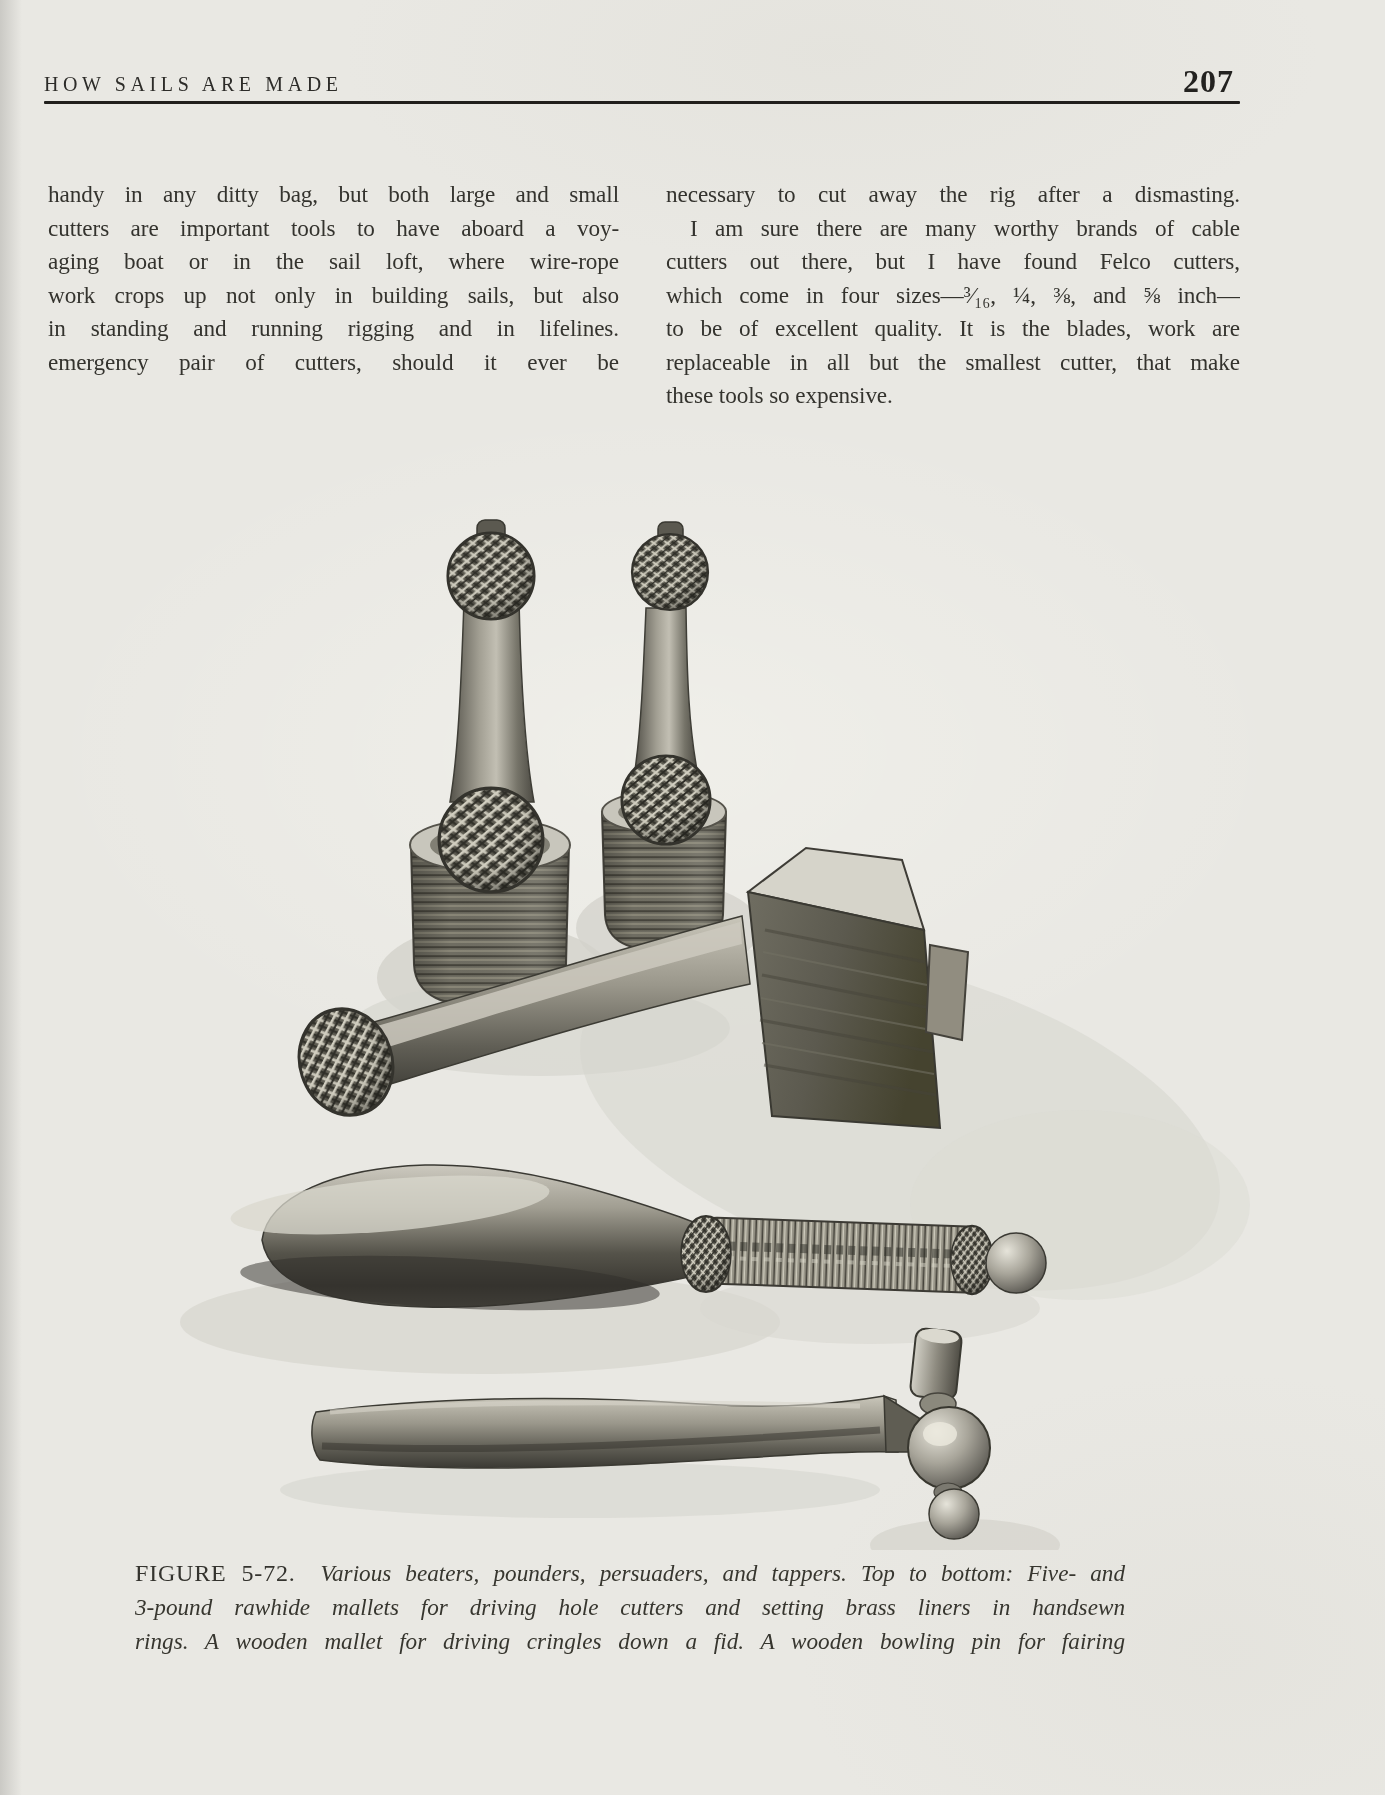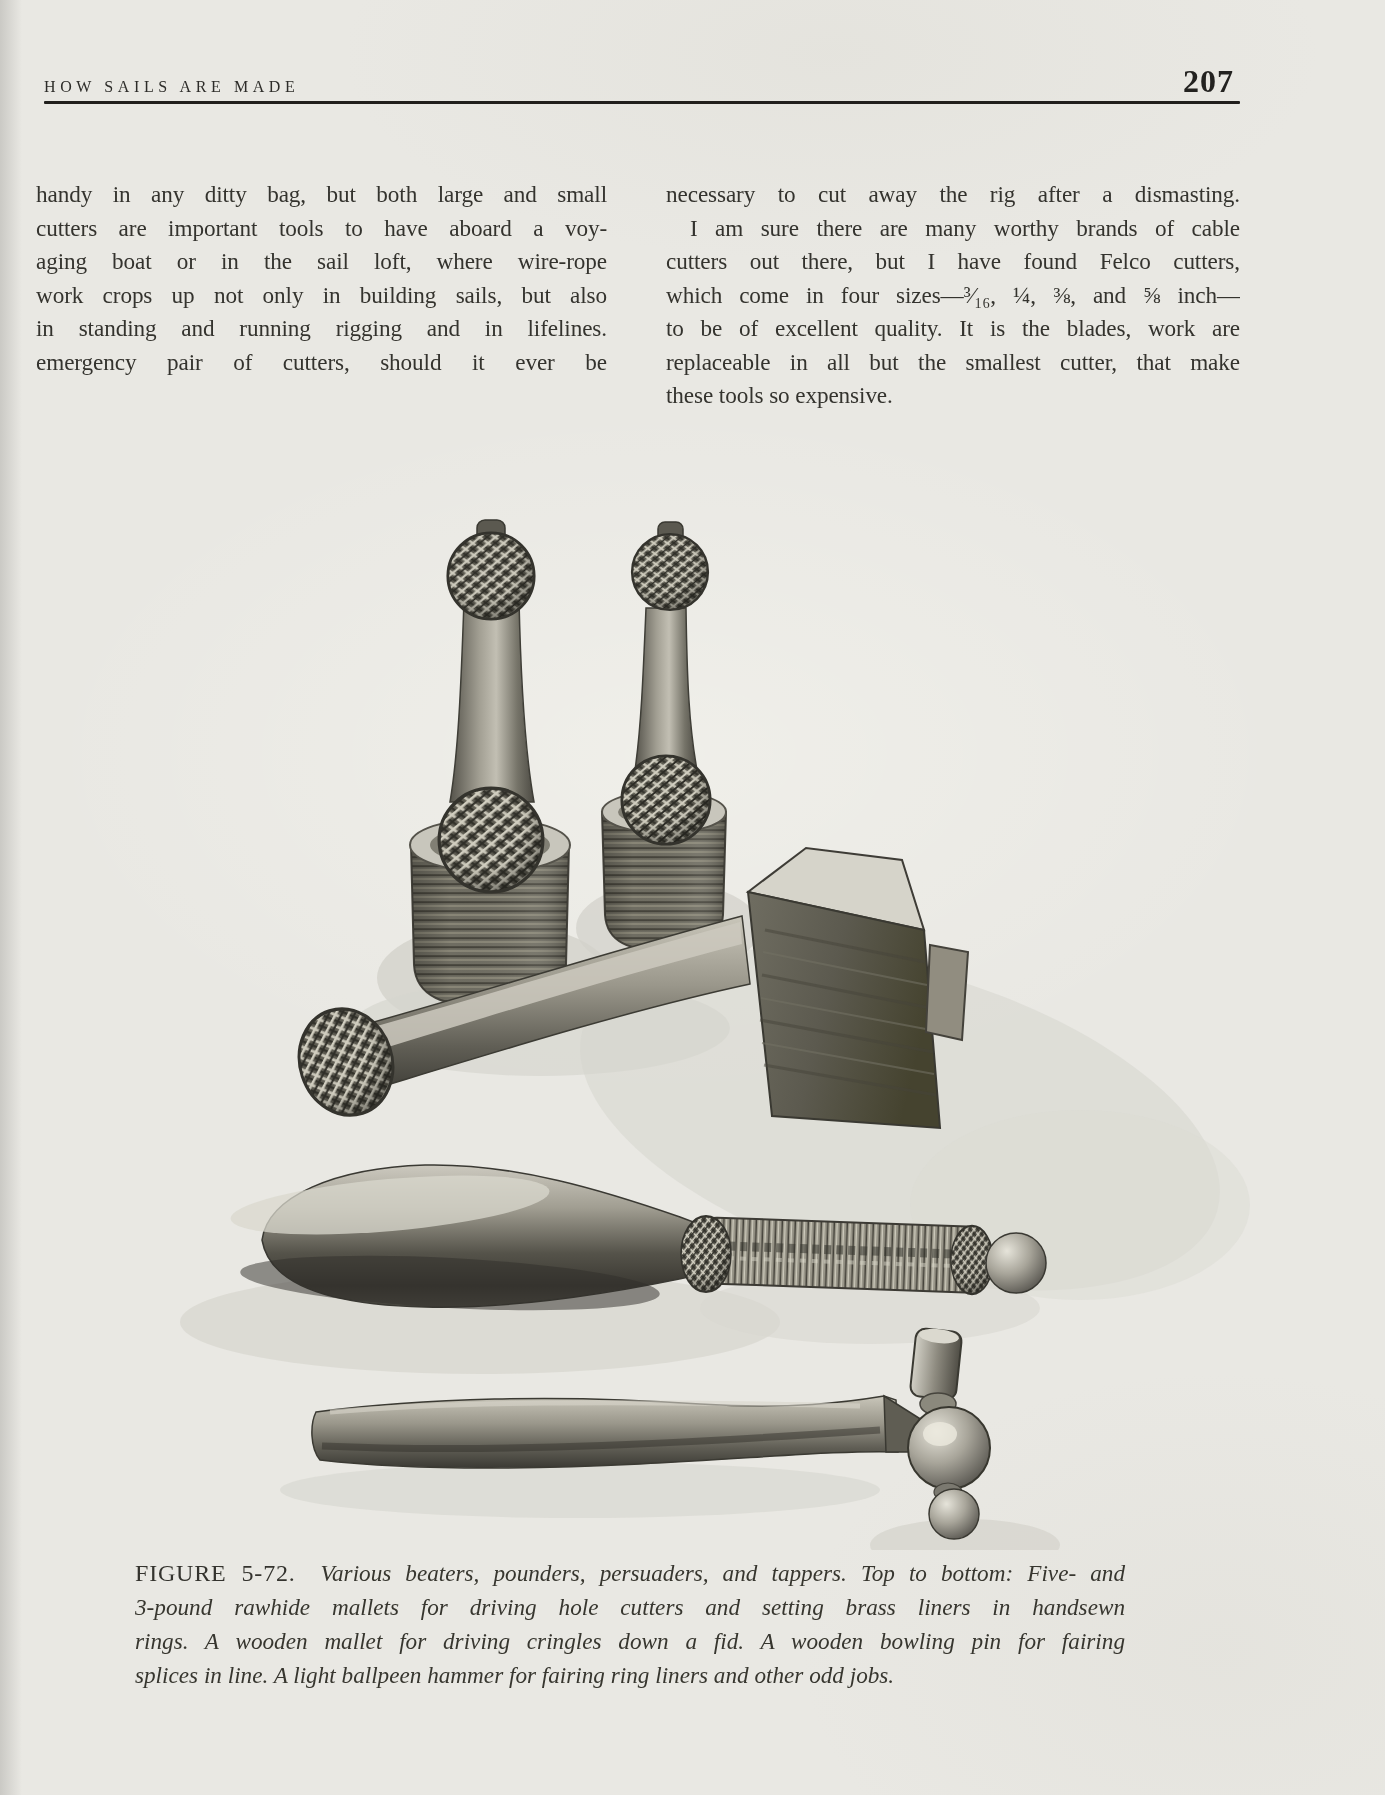--- a/index.html
+++ b/index.html
@@ -20,33 +20,33 @@
   .scan-edge {
     position: absolute; left: 0; top: 0; width: 22px; height: 100%;
     background: linear-gradient(90deg, rgba(165,164,160,0.45), rgba(233,232,227,0));
     pointer-events: none;
   }
   .running-header {
     position: absolute; top: 60px; left: 44px; right: 145px; height: 36px;
   }
   .rh-title {
     position: absolute; left: 0; bottom: 0;
-    font-size: 16px; letter-spacing: 4.6px; color: #2d2c29;
+    font-size: 20px; letter-spacing: 4.6px; color: #2d2c29;
   }
   .rh-page {
     position: absolute; right: 6px; bottom: -4px;
     font-size: 32px; font-weight: bold; color: #232220; letter-spacing: 1px;
   }
   .header-rule {
     position: absolute; top: 101px; left: 44px; width: 1196px; height: 3px;
     background: #211f1c; border-radius: 1px;
   }
   .columns { position: absolute; top: 0; left: 0; }
   .col { position: absolute; top: 178px; font-size: 23.2px; line-height: 33.5px; letter-spacing: -0.1px; }
-  .col-left  { left: 36px;  width: 571px; }
+  .col-left  { left: 48px;  width: 571px; }
   .col-right { left: 666px; width: 574px; }
   .bl { height: 33.5px; overflow: hidden; white-space: nowrap; }
   .just { text-align: justify; text-align-last: justify; white-space: normal; }
   .indent { padding-left: 24px; }
   .illustration { position: absolute; top: 440px; left: 0; width: 1385px; height: 1110px; }
   .caption {
     position: absolute; top: 1556px; left: 135px; width: 990px;
     font-style: italic; font-size: 23.2px; line-height: 34px; color: #37362f;
   }
   .cap-line { min-height: 34px; }
@@ -241,14 +241,13 @@
 </svg>
 </div>
 
 <div class="caption">
   <div class="cap-line just">
     <span class="cap-label">FIGURE 5-72.</span>
     <span>Various beaters, pounders, persuaders, and tappers. Top to bottom: Five- and</span>
   </div>
   <div class="cap-line just">3-pound rawhide mallets for driving hole cutters and setting brass liners in handsewn</div>
   <div class="cap-line just">rings. A wooden mallet for driving cringles down a fid. A wooden bowling pin for fairing</div>
-  <div class="cap-line">splices in line. A light ballpeen hammer for fairing ring liners and other odd jobs.</div>
 </div>
 
 </body></html>

